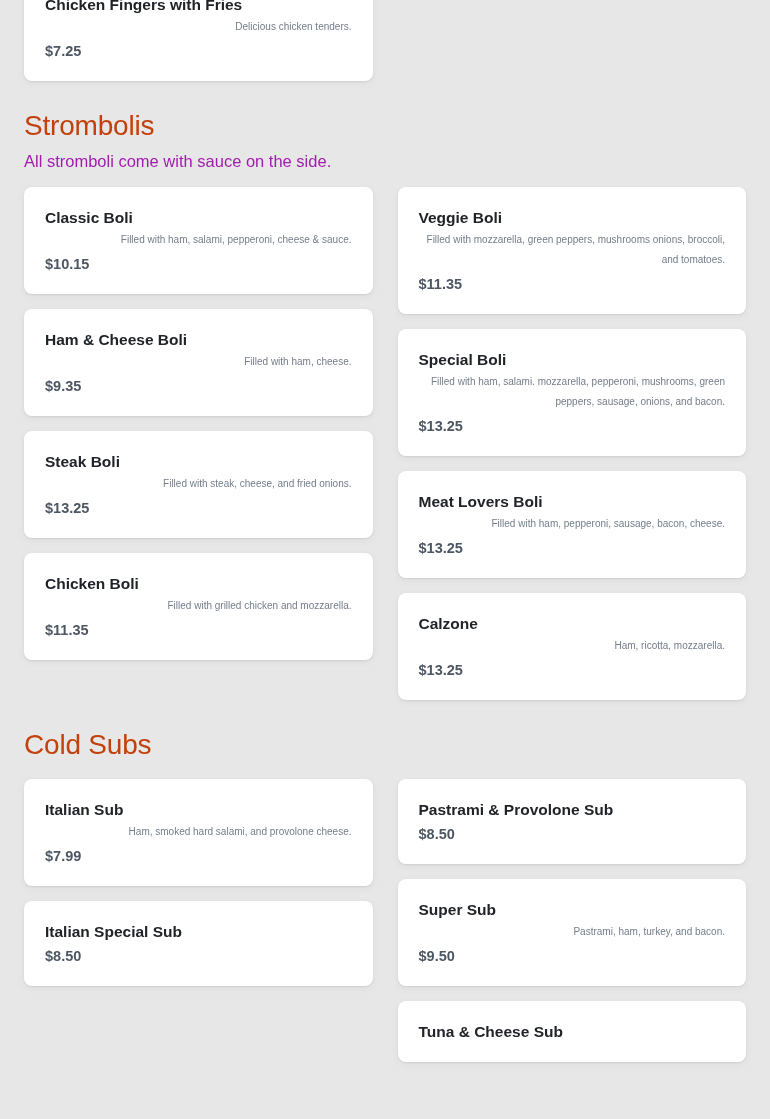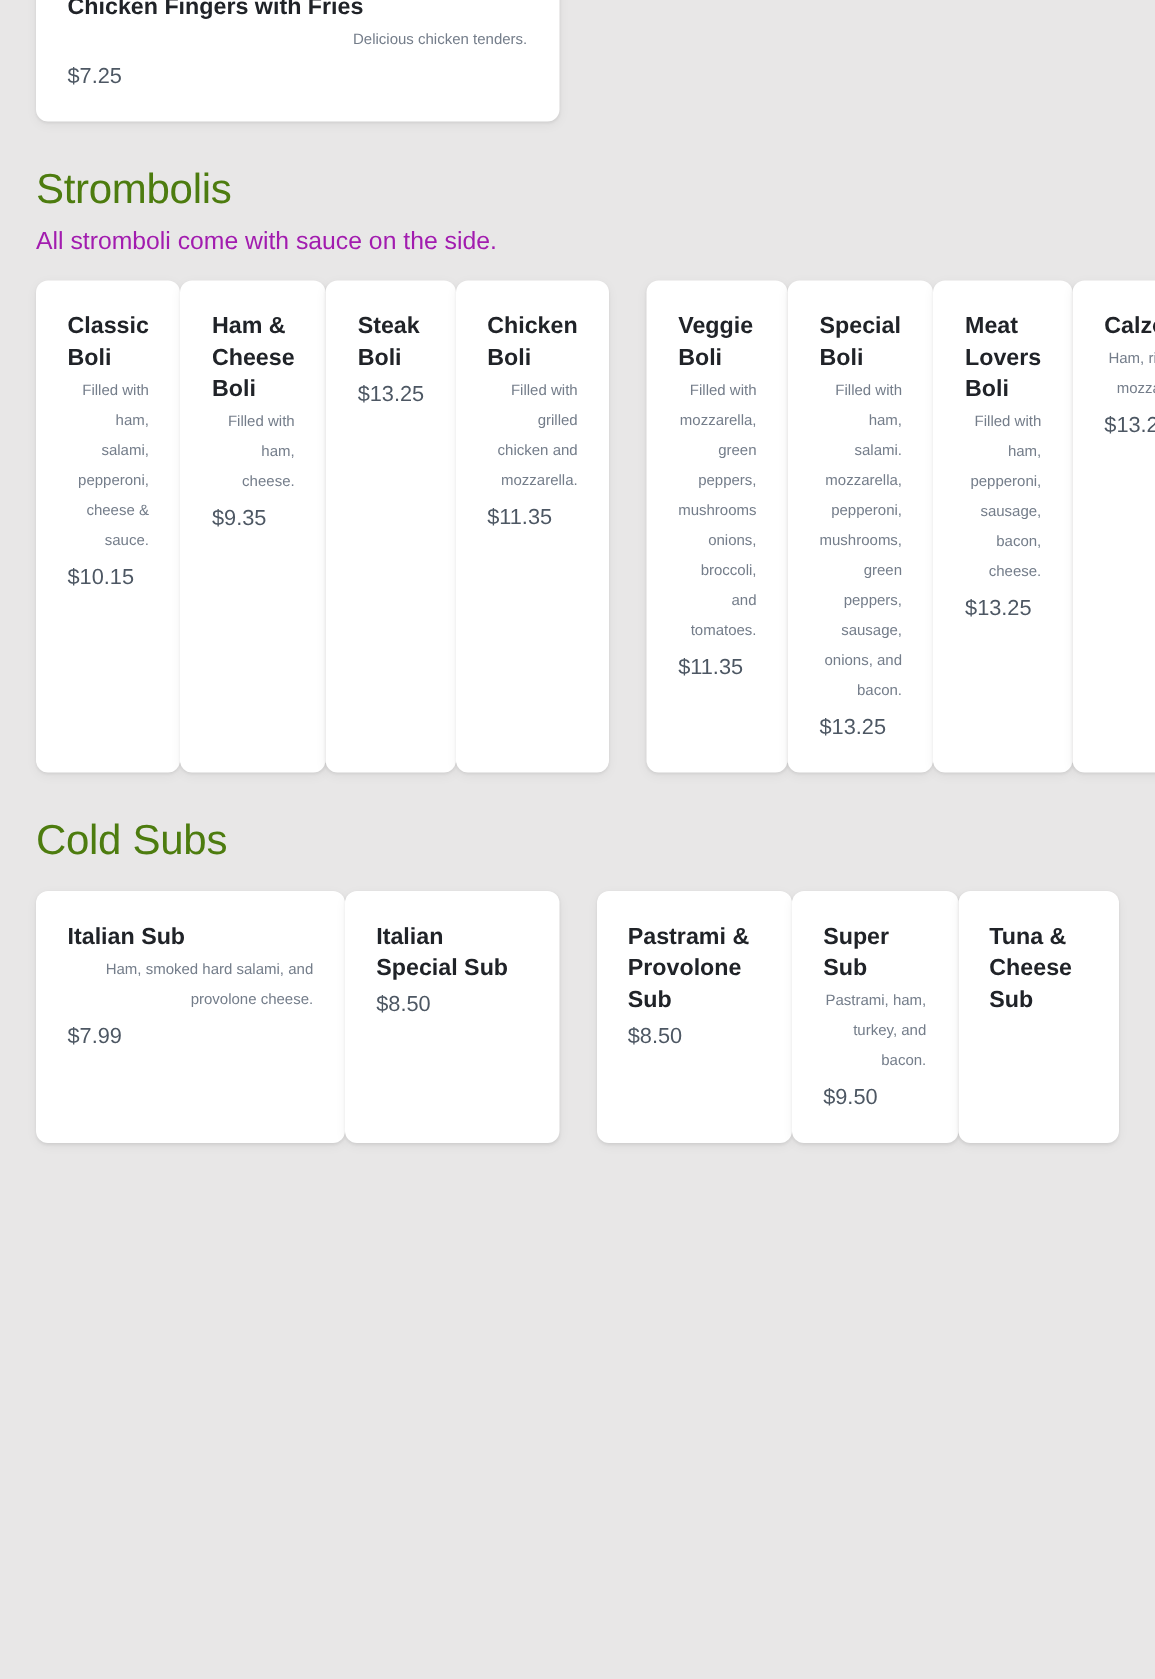--- a/index.html
+++ b/index.html
@@ -18,39 +18,40 @@
   .partial-card-wrap {
     margin-top: -26px;
     width: calc((100% - 25px) / 2);
   }
   .menu-section { margin-top: 0; }
   .section-heading {
     margin-top: 26px;
     font-size: 28px;
     font-weight: 400;
     line-height: 38px;
-    color: #4d7c0f;
+    color: #c2410c;
     letter-spacing: -0.2px;
   }
   .section-subtitle {
     margin-top: 6px;
     font-size: 16.5px;
     line-height: 21px;
     color: #a21caf;
     max-width: 736px;
   }
   .menu-grid {
     display: flex;
     gap: 25px;
     margin-top: 15px;
   }
   .menu-col {
     flex: 1 1 0;
     display: flex;
-    gap: 0;
+    flex-direction: column;
+    gap: 15px;
   }
   .card {
     background: #ffffff;
     border-radius: 8px;
     padding: 20px 21px;
     box-shadow: 0 1px 2px rgba(0,0,0,0.07), 0 2px 8px rgba(0,0,0,0.05);
     cursor: pointer;
   }
   .item-name {
     font-size: 15.5px;
@@ -61,21 +62,21 @@
   .item-desc {
     margin-top: 2px;
     font-size: 10px;
     line-height: 20px;
     color: #747d8a;
     text-align: right;
   }
   .item-price {
     margin-top: 4px;
     font-size: 14.5px;
-    font-weight: 400;
+    font-weight: 700;
     line-height: 20px;
     color: #4d5763;
   }
 </style>
 </head>
 <body>
 
 <div class="page">
 
   <div class="partial-card-wrap">
@@ -96,20 +97,21 @@
           <div class="item-desc">Filled with ham, salami, pepperoni, cheese &amp; sauce.</div>
           <div class="item-price">$10.15</div>
         </div>
         <div class="card">
           <div class="item-name">Ham &amp; Cheese Boli</div>
           <div class="item-desc">Filled with ham, cheese.</div>
           <div class="item-price">$9.35</div>
         </div>
         <div class="card">
           <div class="item-name">Steak Boli</div>
+          <div class="item-desc">Filled with steak, cheese, and fried onions.</div>
           <div class="item-price">$13.25</div>
         </div>
         <div class="card">
           <div class="item-name">Chicken Boli</div>
           <div class="item-desc">Filled with grilled chicken and mozzarella.</div>
           <div class="item-price">$11.35</div>
         </div>
       </div>
       <div class="menu-col">
         <div class="card">

